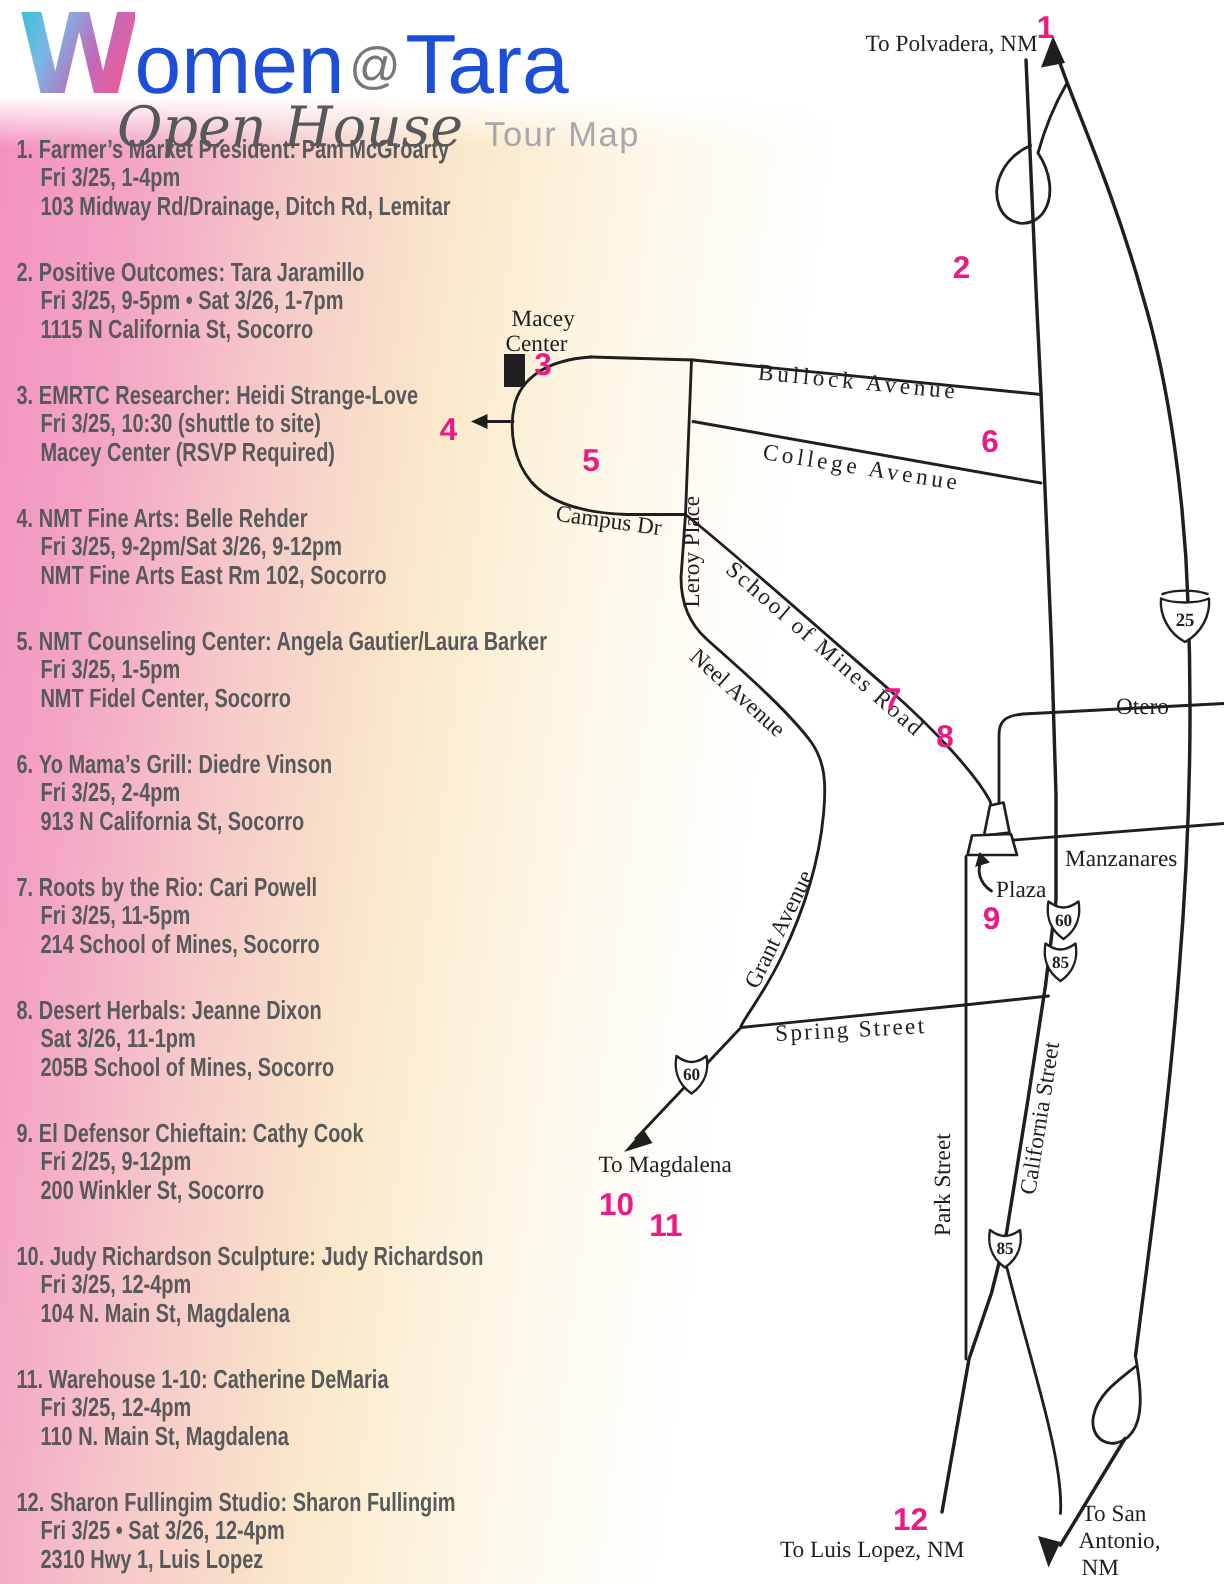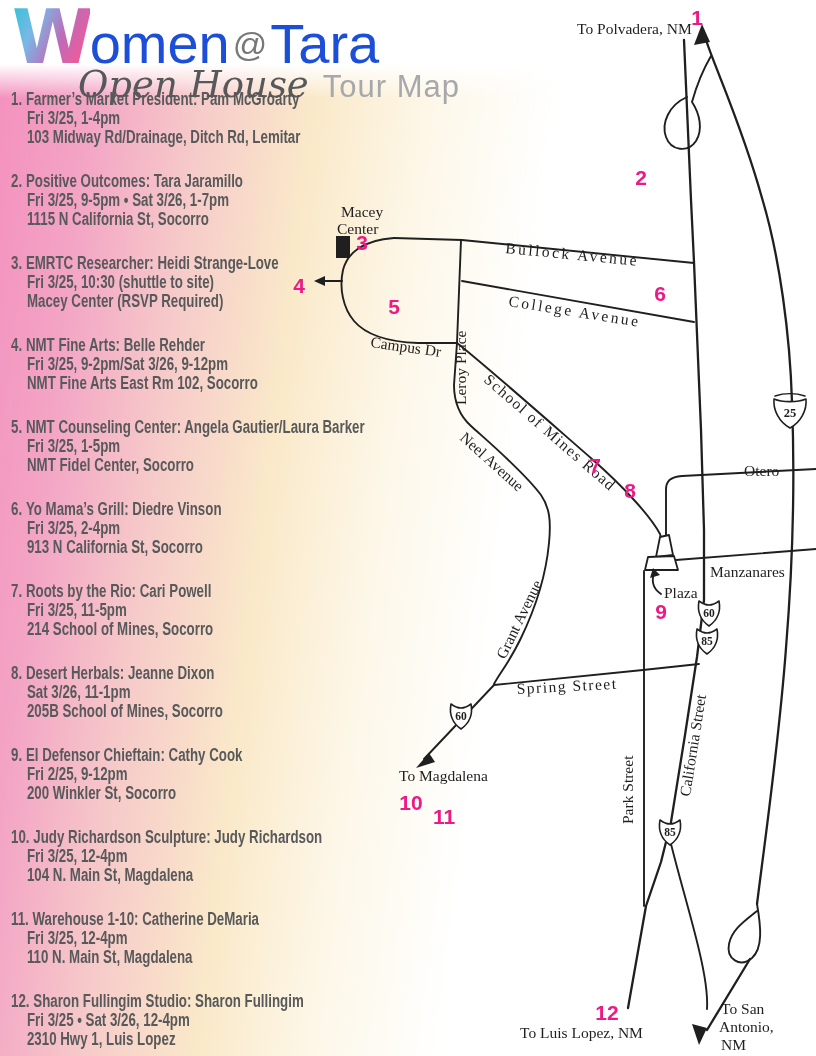--- a/index.html
+++ b/index.html
@@ -14,21 +14,21 @@
   .logo-line1{display:flex;align-items:baseline;}
   .logo-w{font-family:"DejaVu Sans",sans-serif;font-weight:bold;font-size:74px;line-height:74px;
       letter-spacing:-4px;
       background:linear-gradient(115deg,#2fc3d4 2%,#79b8e6 30%,#c06ab8 60%,#f25a96 88%);
       -webkit-background-clip:text;background-clip:text;color:transparent;-webkit-text-fill-color:transparent;}
   .logo-thin{font-family:"Liberation Sans",sans-serif;font-weight:300;font-size:56px;line-height:56px;
       color:#1d4ed8;letter-spacing:0px;}
   .logo-at{font-size:34px;color:#77787a;margin:0 3px;position:relative;top:-7px;}
   .logo-line2{display:flex;align-items:baseline;gap:14px;margin-top:-16px;margin-left:66px;}
   .logo-script{font-family:"DejaVu Serif",serif;font-style:italic;font-size:37px;color:#57585a;}
-  .logo-suffix{font-family:"Liberation Sans",sans-serif;font-size:31px;color:#a6a8ab;letter-spacing:1px;}
+  .logo-suffix{font-family:"Liberation Sans",sans-serif;font-size:23px;color:#a6a8ab;letter-spacing:1px;}
   
   .stops{position:absolute;left:11px;top:90px;width:470px;z-index:2;
       transform:scaleX(0.76);transform-origin:0 0;
       font-weight:bold;font-size:17.5px;line-height:19px;color:#58595b;}
   .stop{height:57px;margin-bottom:25px;white-space:nowrap;}
   .stop .sub{padding-left:21px;}
   .stop .num{margin-right:5px;}
   
   svg.map{position:absolute;left:0;top:0;z-index:1;}
   .rd{fill:none;stroke:#1f1f1f;stroke-width:1.9;stroke-linecap:round;stroke-linejoin:round;}

